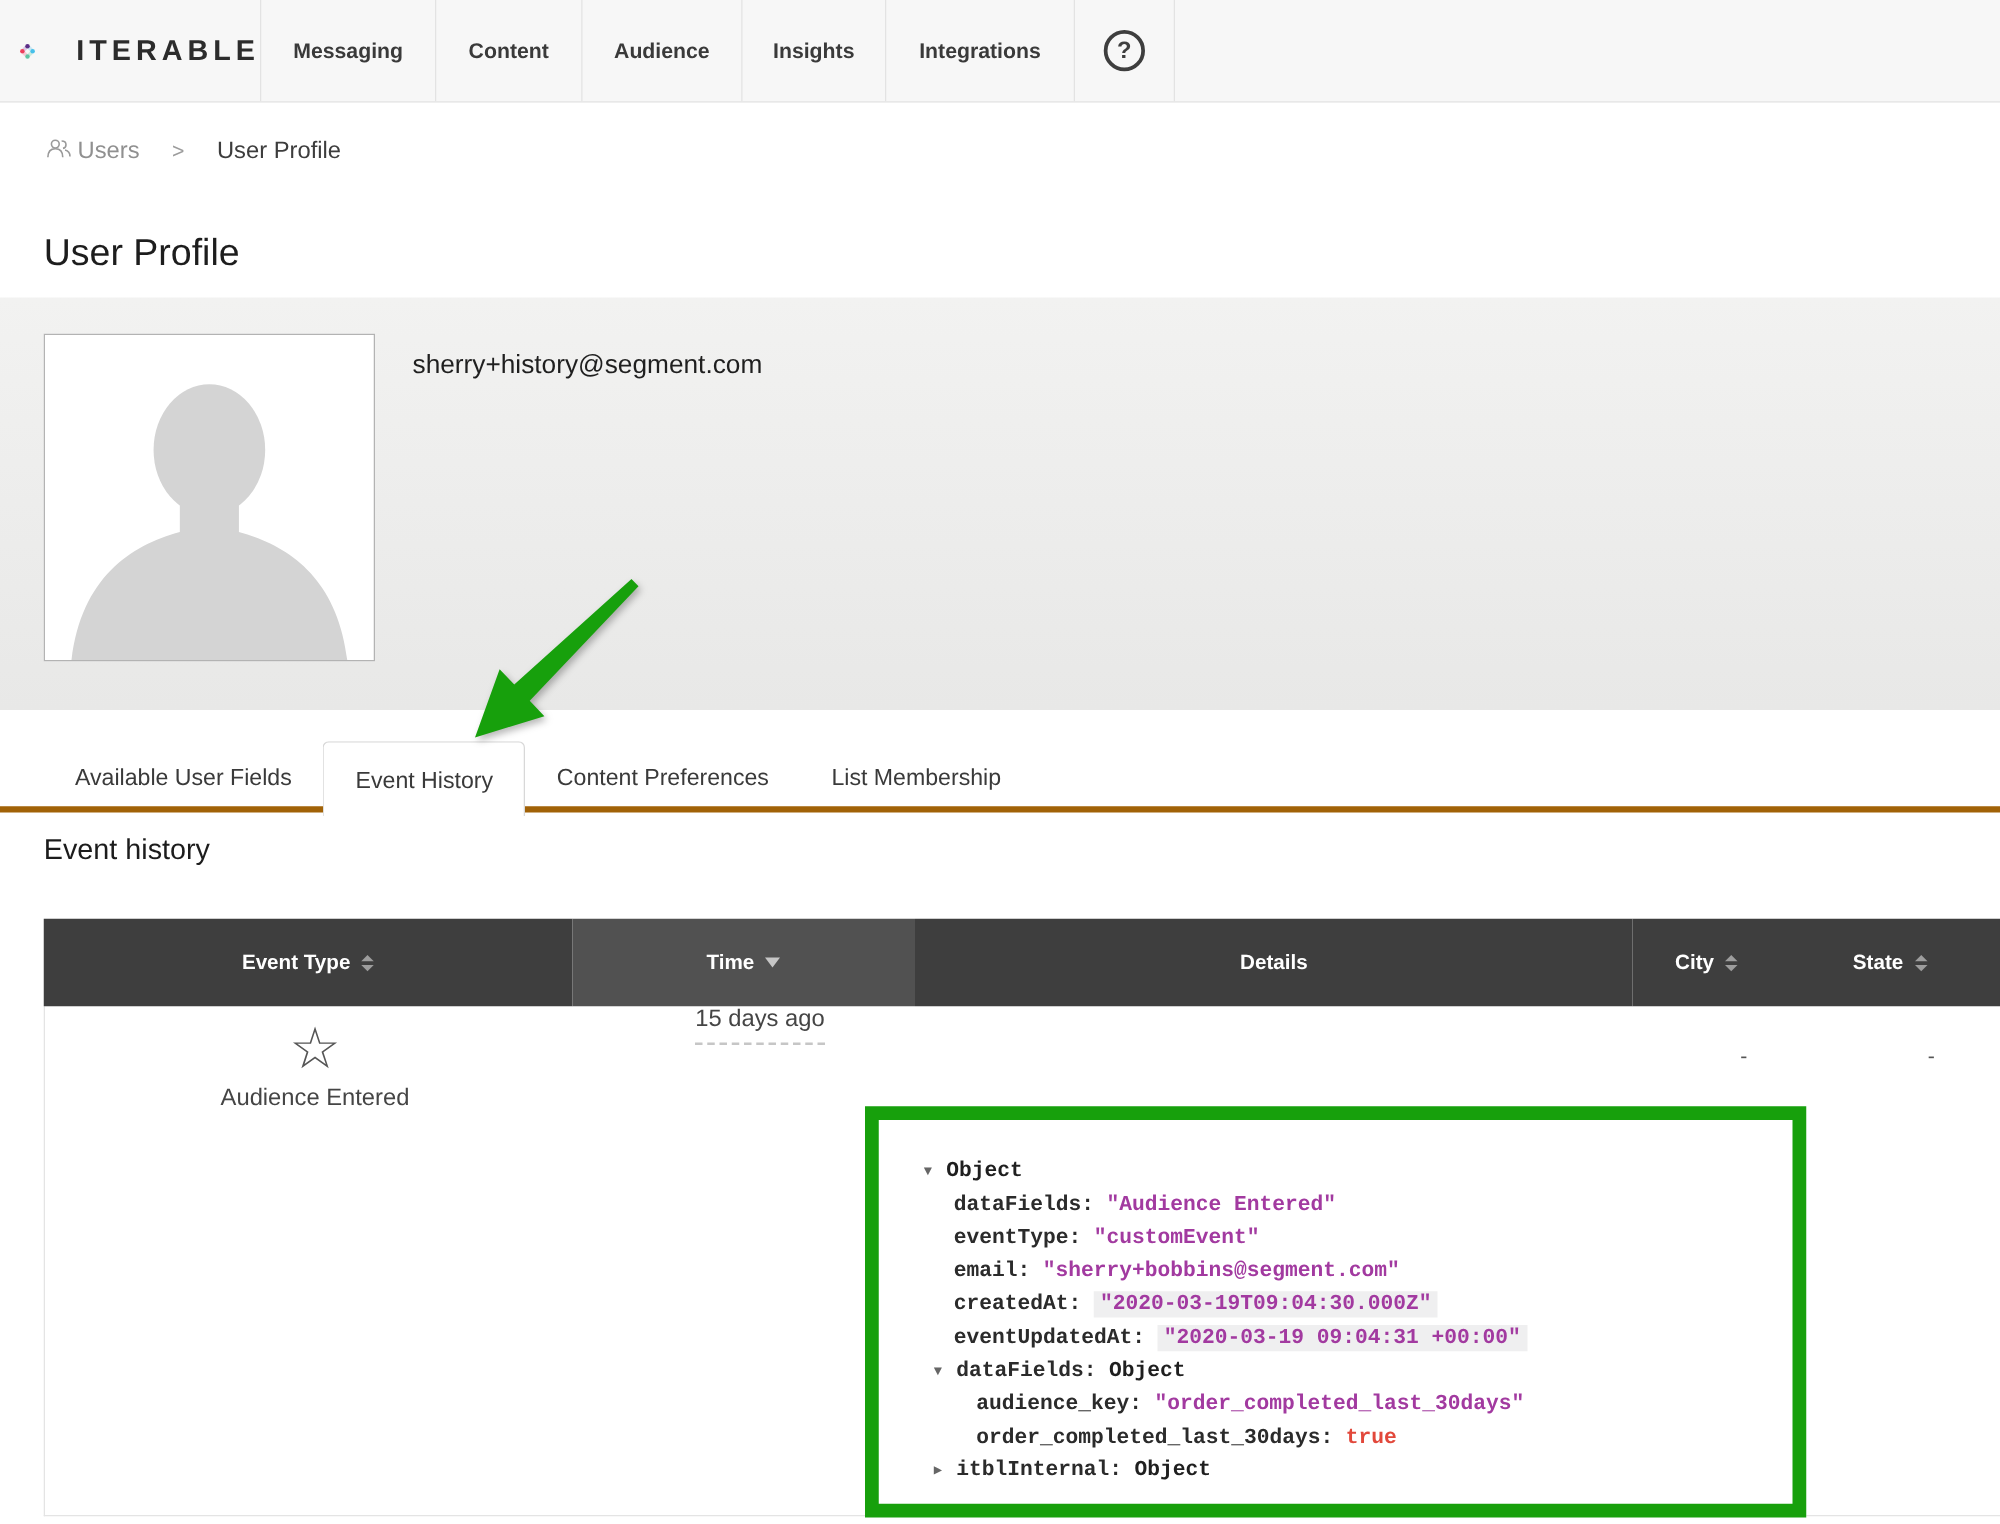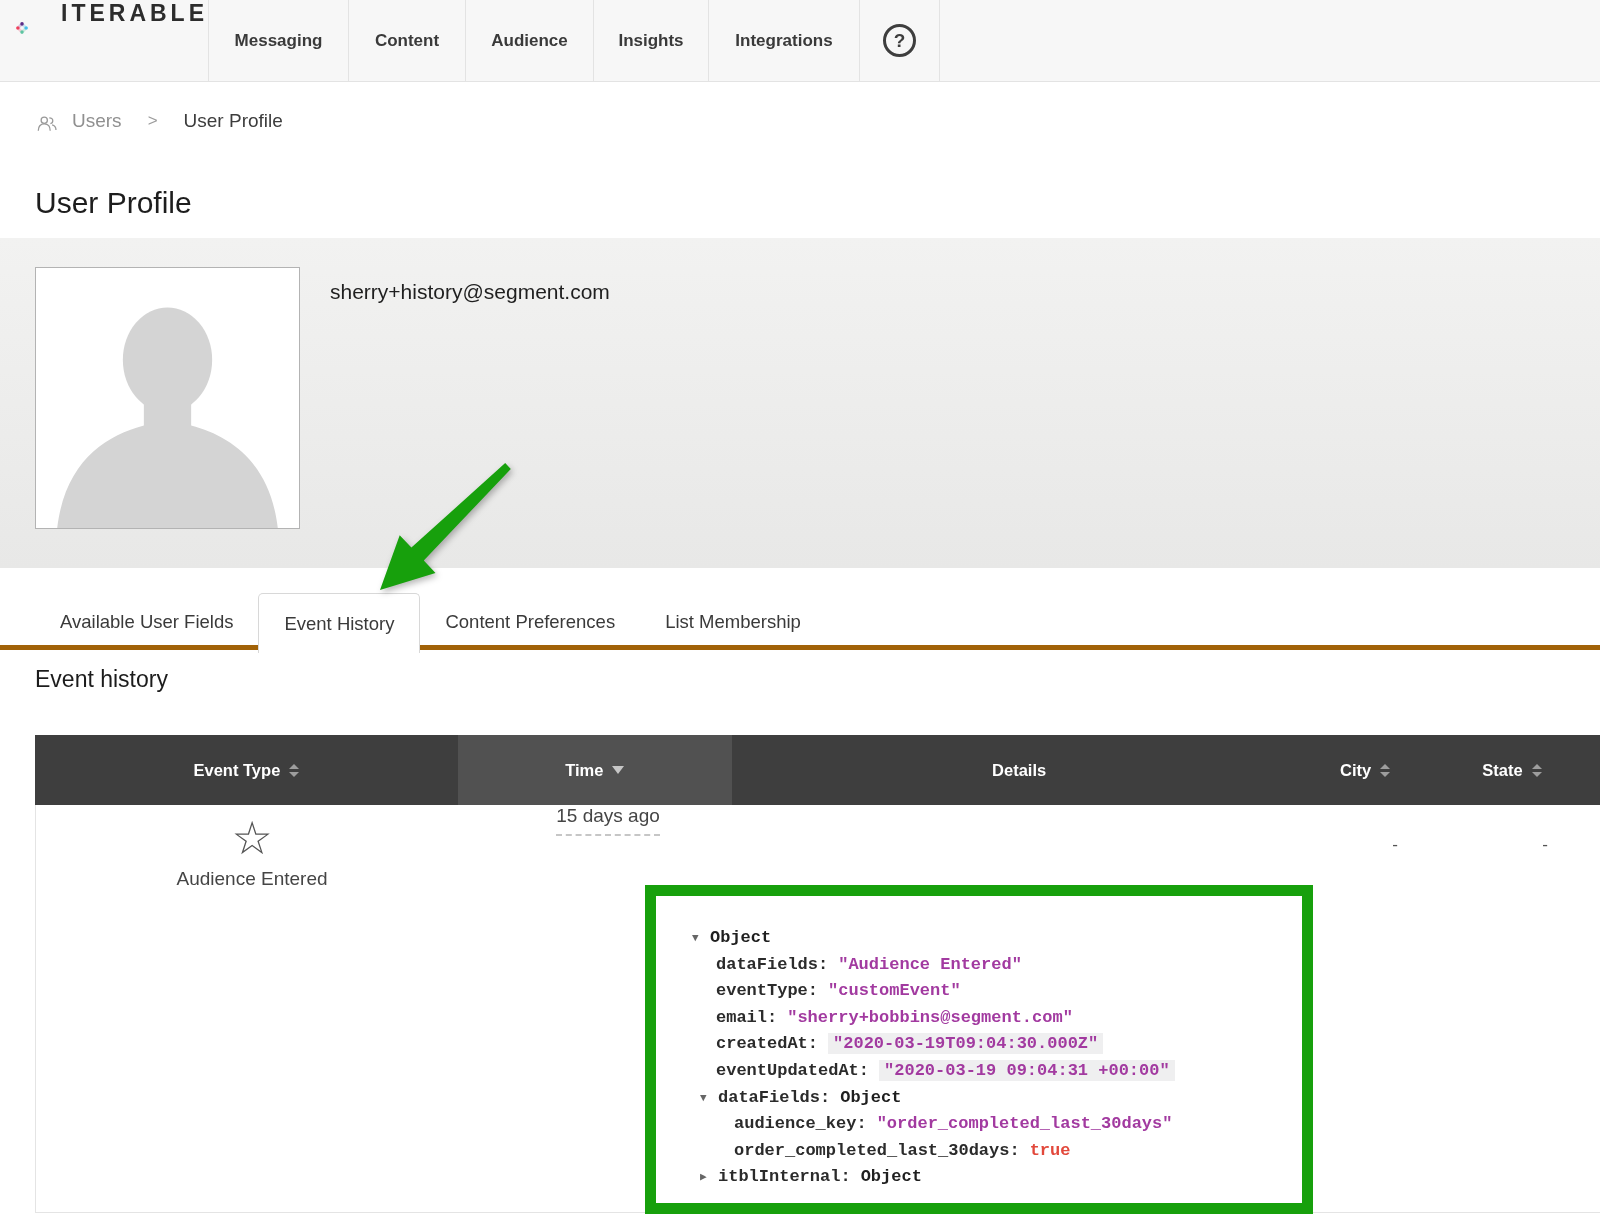--- a/index.html
+++ b/index.html
@@ -8,38 +8,38 @@
     position:relative; width:1600px; height:1219px; overflow:hidden;
     background:#fff; font-family:"Liberation Sans", sans-serif;
   }
 
   
   .topnav {
     position:absolute; top:0; left:0; width:1600px; height:82px;
     background:#f7f7f7; border-bottom:1px solid #e3e3e3;
     display:flex; align-items:stretch;
   }
-  .brand { width:208px; display:flex; align-items:flex-start; padding-left:16px; gap:33px; }
+  .brand { width:208px; display:flex; align-items:center; padding-left:16px; gap:33px; }
   .brand-name { font-size:23px; font-weight:700; letter-spacing:4px; color:#2c2c2c; }
   .nav-item {
     display:flex; align-items:center; justify-content:center;
     border-left:1px solid #e3e3e3; font-size:17px; font-weight:700; color:#3a3a3a;
     cursor:pointer;
   }
   .nav-help { width:81px; border-left:1px solid #e3e3e3; border-right:1px solid #e3e3e3;
     display:flex; align-items:center; justify-content:center; }
   .help-circle {
     width:33px; height:33px; border:3px solid #3e3e3e; border-radius:50%;
     display:flex; align-items:center; justify-content:center;
     font-weight:700; font-size:19px; color:#3e3e3e;
   }
 
   
   .breadcrumb { position:absolute; top:110px; left:36px; display:flex; align-items:center; gap:26px; font-size:19px; }
-  .bc-users { display:flex; align-items:flex-end; gap:14px; color:#909090; cursor:pointer; }
+  .bc-users { display:flex; align-items:flex-start; gap:4px; color:#909090; cursor:pointer; }
   .bc-sep { color:#9c9c9c; font-size:17px; }
   .bc-current { color:#3d3d3d; }
   .page-title { position:absolute; top:186px; left:35px; font-size:30px; font-weight:500; color:#1d1d1d; }
 
   
   .hero {
     position:absolute; top:238px; left:0; width:1600px; height:330px;
     background:linear-gradient(180deg,#f2f2f1 0%,#e8e8e7 100%);
   }
   .avatar {
@@ -88,21 +88,21 @@
   .cell { flex:none; }
   .cell-event { display:flex; flex-direction:column; align-items:center; padding-top:6px; }
   .star { font-size:46px; line-height:1.2; color:#565656; }
   .event-label { font-size:19px; color:#454545; margin-top:2px; }
   .cell-time { display:flex; justify-content:center; align-items:flex-start; }
   .time-text { font-size:19px; color:#454545; padding-bottom:7px; border-bottom:2px dashed #c6c6c6; cursor:help; }
   .cell-dash { display:flex; justify-content:center; align-items:flex-start; padding-top:30px; font-size:17px; color:#555; }
 
   
   .json-box {
-    position:absolute; left:645px; top:885px; width:668px; height:329px;
+    position:absolute; left:692px; top:885px; width:753px; height:329px;
     border:11px solid #17a00c; background:#fff; z-index:5;
     padding:29px 14px 0 36px; overflow:hidden;
   }
   .json-line {
     font-family:"Liberation Mono","DejaVu Sans Mono",monospace;
     font-size:17px; line-height:26.6px; font-weight:700; color:#2b2b2b; white-space:nowrap;
   }
   .ind-1 { padding-left:24px; }
   .ind-t1 { padding-left:8px; }
   .ind-2 { padding-left:42px; }

